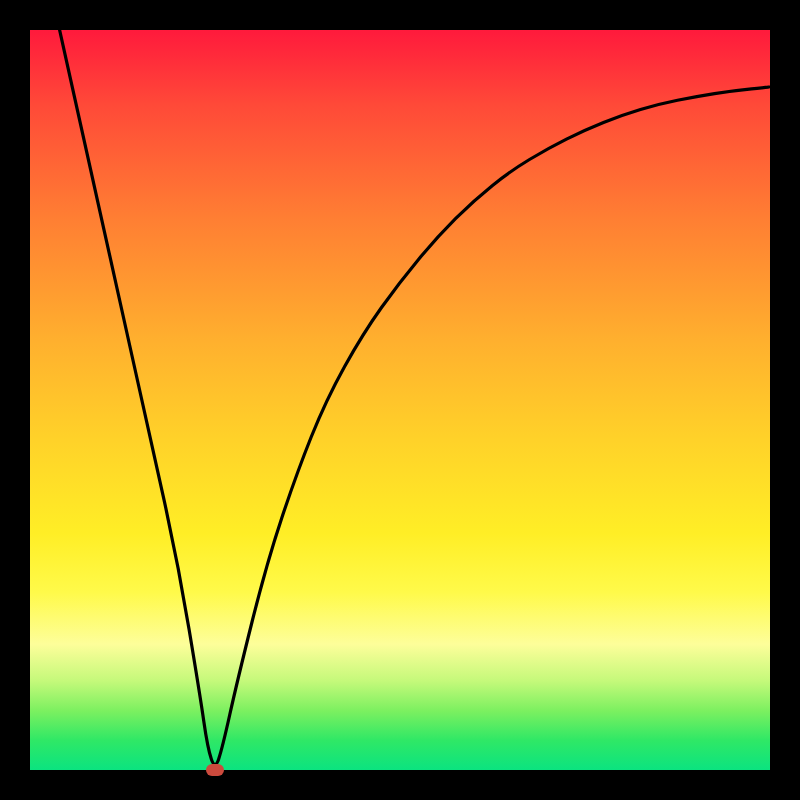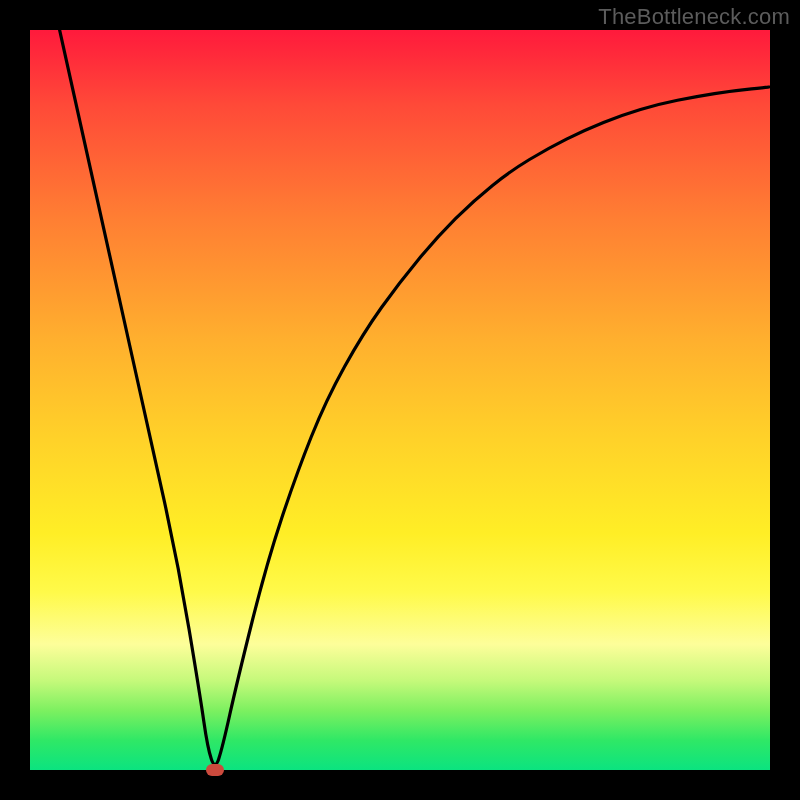--- a/index.html
+++ b/index.html
@@ -60,20 +60,19 @@
     height: 12px;
     border-radius: 6px;
     background: #cc4a3d;
     transform: translate(-50%, -50%);
   }
 </style>
 </head>
 <body>
 
 <div class="frame">
-  <div class="watermark">TheBottleneck.com</div>
   <div class="plot-area">
     <svg class="curve" width="740" height="740" viewBox="0 0 740 740">
       <path id="curve-path" fill="none" stroke="#000" stroke-width="3.2" stroke-linecap="round" d="M 29.60 0.00 Q 29.60 0.00 44.40 66.60 Q 59.20 133.20 74.00 199.80 Q 88.80 266.40 103.60 333.00 Q 118.40 399.60 133.20 466.20 Q 148.00 532.80 159.10 599.40 Q 170.20 666.00 173.90 691.90 Q 177.60 717.80 181.30 728.90 Q 185.00 740.00 188.70 728.90 Q 192.40 717.80 199.80 684.50 Q 207.20 651.20 222.00 592.00 Q 236.80 532.80 251.60 488.40 Q 266.40 444.00 281.20 407.00 Q 296.00 370.00 314.50 336.70 Q 333.00 303.40 351.50 277.50 Q 370.00 251.60 388.50 229.40 Q 407.00 207.20 425.50 188.70 Q 444.00 170.20 462.50 155.40 Q 481.00 140.60 499.50 129.50 Q 518.00 118.40 536.50 109.15 Q 555.00 99.90 573.50 92.50 Q 592.00 85.10 610.50 79.55 Q 629.00 74.00 647.50 70.30 Q 666.00 66.60 684.50 63.64 Q 703.00 60.68 721.50 58.83 T 740.00 56.98"></path>
     </svg>
     <div id="marker" class="marker" style="left: 185px; top: 740px; background: rgb(204, 74, 61);"></div>
   </div>
 </div>
 
 </body></html>

